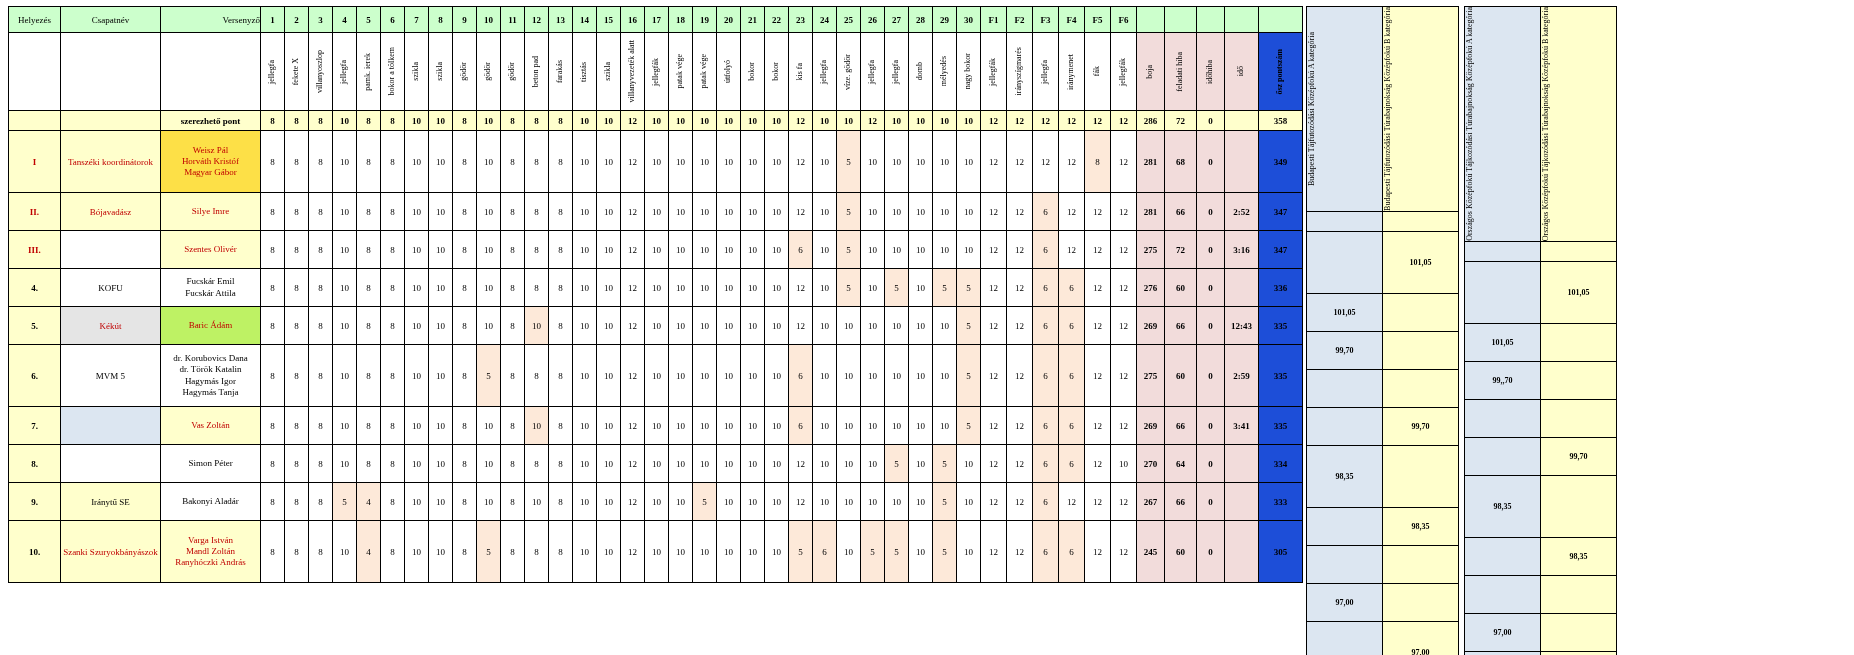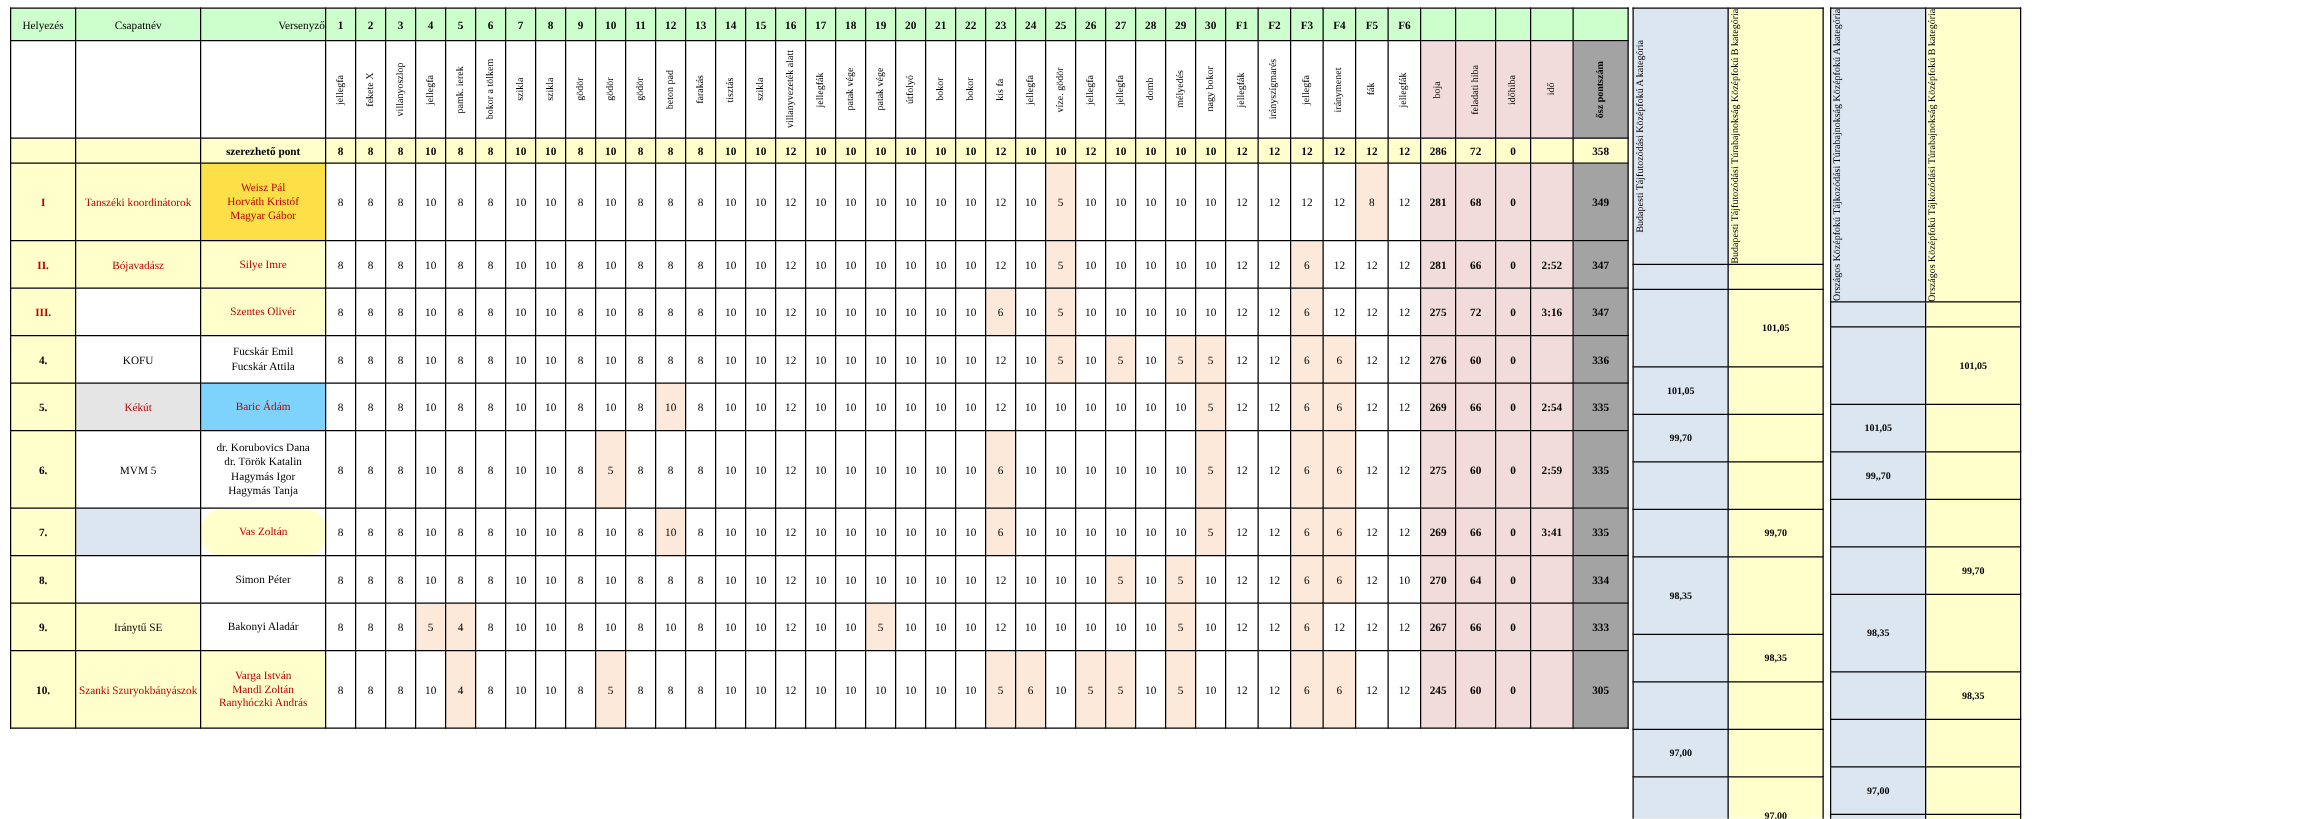--- a/index.html
+++ b/index.html
@@ -40,21 +40,21 @@
     white-space: nowrap;
   }
   .cell-vert-wrap { height: 78px; background: #ffffff; }
   .obs-row td { height: 78px; }
   .score-row td { background: #ffffcc; font-weight: bold; height: 20px; }
   .score-row td.lbl { font-weight: bold; font-size: 9px; }
   .place { font-weight: bold; }
   .teamcell { text-align: left; padding-left: 4px; font-size: 9px; }
   .compcell { text-align: left; padding-left: 4px; font-size: 9px; line-height: 1.25; }
   .pink  { background: #f2dcdb; }
-  .cyan  { background: #a3a3a3; font-weight: bold; }
+  .cyan  { background: #1d4ed8; font-weight: bold; }
   .lowval { background: #fde9d9; }
   .rowtall td { height: 38px; }
   .rowmed  td { height: 38px; }
   .rowbig  td { height: 62px; }
   
   .side { position: absolute; top: 6px; border-collapse: collapse; table-layout: fixed; }
   .side td { border: 1px solid #000000; font-size: 8px; text-align: center; vertical-align: middle; padding: 0; }
   .side .head { height: 128px; }
   .side .vert2 {
     writing-mode: vertical-rl;
@@ -534,21 +534,21 @@
           <td>12</td>
           <td class="pink" style="font-weight: bold; margin-left: 44px;">276</td>
           <td class="pink" style="font-weight: bold;">60</td>
           <td class="pink" style="font-weight: bold;">0</td>
           <td class="pink" style="font-weight: bold;"></td>
           <td class="cyan" style="font-weight: bold;">336</td>
         </tr>
         <tr class="rowmed">
           <td class="place" style="background: rgb(255, 255, 204); color: rgb(0, 0, 0);">5.</td>
           <td class="teamcell" style="background: #e5e5e5; color: rgb(192, 0, 0);">Kékút</td>
-          <td class="compcell" style="background: #7dd3fc; color: rgb(192, 0, 0);">
+          <td class="compcell" style="background: #bef264; color: rgb(192, 0, 0);">
             <div>Baric Ádám</div>
           </td>
           <td>8</td>
           <td>8</td>
           <td>8</td>
           <td>10</td>
           <td>8</td>
           <td>8</td>
           <td>10</td>
           <td>10</td>
@@ -576,21 +576,21 @@
           <td class="lowval">5</td>
           <td>12</td>
           <td>12</td>
           <td class="lowval">6</td>
           <td class="lowval">6</td>
           <td>12</td>
           <td>12</td>
           <td class="pink" style="font-weight: bold;">269</td>
           <td class="pink" style="font-weight: bold;">66</td>
           <td class="pink" style="font-weight: bold;">0</td>
-          <td class="pink" style="font-weight: bold;">2:54</td>
+          <td class="pink" style="font-weight: bold;">12:43</td>
           <td class="cyan" style="font-weight: bold;">335</td>
         </tr>
         <tr class="rowbig">
           <td class="place" style="background: rgb(255, 255, 204); color: rgb(0, 0, 0);">6.</td>
           <td class="teamcell" style="background: rgb(255, 255, 255); color: rgb(0, 0, 0);">MVM 5</td>
           <td class="compcell" style="background: rgb(255, 255, 255); color: rgb(0, 0, 0);">
             <div>dr. Korubovics Dana</div>
             <div>dr. Török Katalin</div>
             <div>Hagymás Igor</div>
             <div>Hagymás Tanja</div>
@@ -633,21 +633,21 @@
           <td>12</td>
           <td class="pink" style="font-weight: bold;">275</td>
           <td class="pink" style="font-weight: bold;">60</td>
           <td class="pink" style="font-weight: bold;">0</td>
           <td class="pink" style="font-weight: bold;">2:59</td>
           <td class="cyan" style="font-weight: bold;">335</td>
         </tr>
         <tr class="rowmed">
           <td class="place" style="background: rgb(255, 255, 204); color: rgb(0, 0, 0);">7.</td>
           <td class="teamcell" style="background: rgb(220, 230, 241); color: rgb(0, 0, 0);"></td>
-          <td class="compcell" style="background: rgb(255, 255, 204); color: rgb(192, 0, 0); border-radius: 17px;">
+          <td class="compcell" style="background: rgb(255, 255, 204); color: rgb(192, 0, 0);">
             <div>Vas Zoltán</div>
           </td>
           <td>8</td>
           <td>8</td>
           <td>8</td>
           <td>10</td>
           <td>8</td>
           <td>8</td>
           <td>10</td>
           <td>10</td>

